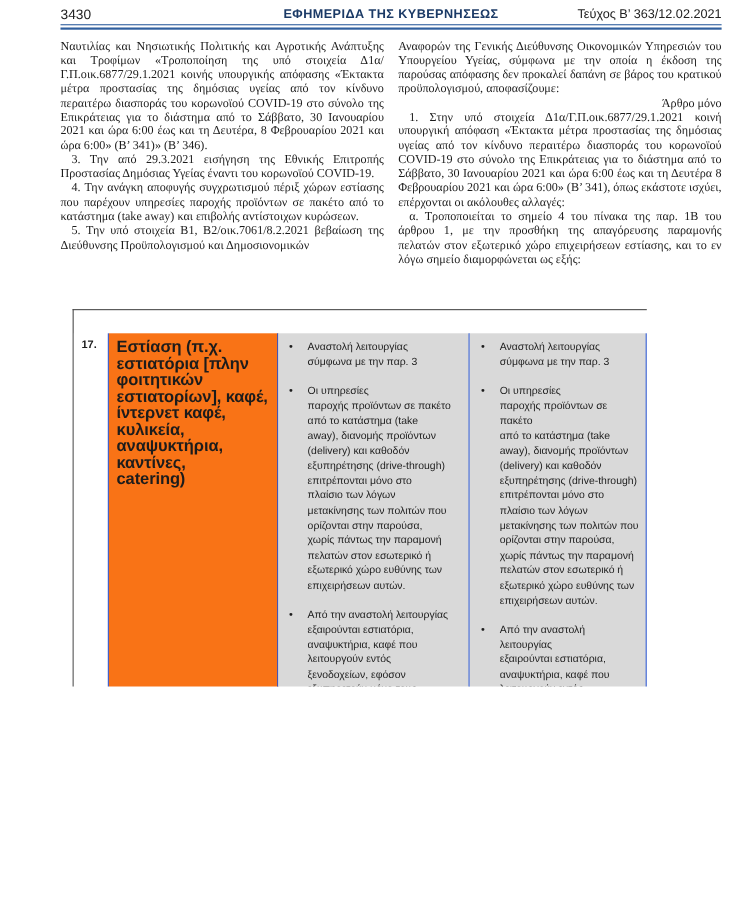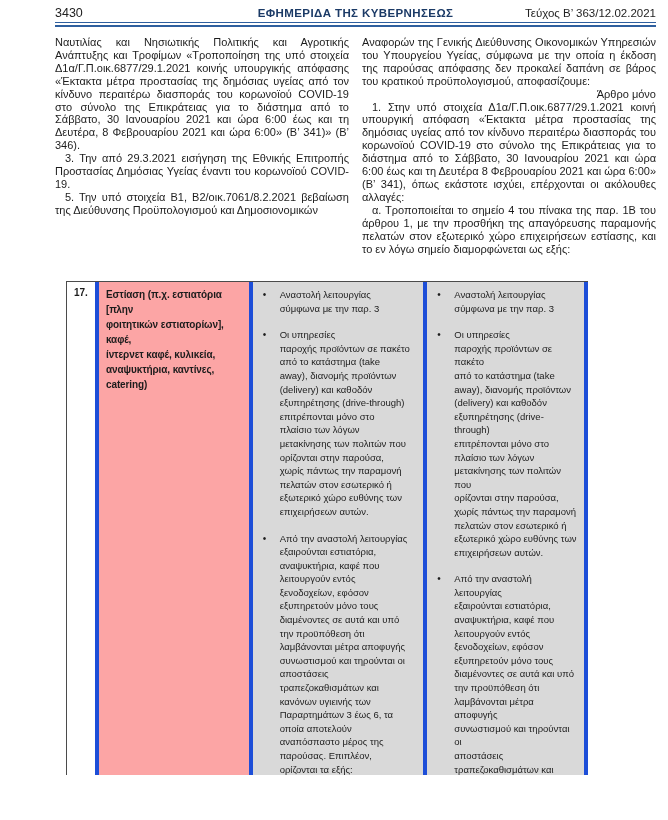--- a/index.html
+++ b/index.html
@@ -1,41 +1,41 @@
 <!DOCTYPE html>
 <html><head>
 <meta charset="utf-8">
 <style>
   html,body { margin:0; padding:0; background:#ffffff; }
   body { width:668px; height:820px; font-family:"Liberation Sans", sans-serif; }
-  .sheet { position:relative; width:668px; height:820px; background:#ffffff; color:#1c1c1c; overflow:hidden;border-radius:31px; }
+  .sheet { position:relative; width:668px; height:624px; background:#ffffff; color:#1c1c1c; overflow:hidden;border-radius:31px; }
 
   
   .hdr { position:absolute; left:55px; top:6px; width:601px; height:15px; }
   .pgnum { position:absolute; left:0; top:0; font-size:12.5px; color:#222222; }
   .hdr-title { position:absolute; left:0; right:0; top:1px; text-align:center; font-weight:bold;
                font-size:11.5px; letter-spacing:0.4px; color:#1b3a66; }
   .issue { position:absolute; right:0; top:1px; font-size:11.5px; color:#222222; }
   .rule { position:absolute; left:55px; top:22px; width:601px; height:2px;
           border-top:1px solid #2f5f9e; border-bottom:2px solid #2f5f9e; }
 
   
   .cols { position:absolute; left:55px; top:36px; width:601px; display:flex; gap:13px; }
-  .col { width:294px; font-size:11px; line-height:12.9px; text-align:justify; }
+  .col { width:294px; font-size:11px; line-height:12.9px; text-align:justify;font-family:Liberation Serif, serif; }
   .col p { margin:0; }
   .ind { text-indent:10px; }
   .article-head { text-align:right; margin:6px 0 7px 0; text-indent:0; }
 
   
   .tbl { position:absolute; left:66px; top:281px; width:522px; height:494px; display:flex;
          box-sizing:border-box; border-top:1px solid #4b4b4b; border-left:1px solid #4b4b4b;
          overflow:hidden; }
-  .c { box-sizing:border-box; border-right:4px solid #1d4ed8; }
+  .c { box-sizing:border-box; border-right:1px solid #1d4ed8;margin-top:21px; }
   .c1 { width:32px;  background:#ffffff; font-weight:bold; font-size:10px; padding:5px 0 0 7px; }
-  .c2 { width:154px; background:#fca5a5; font-weight:bold; font-size:10px; line-height:15px;
+  .c2 { width:154px; background:#f97316; font-weight:bold; font-size:15px; line-height:15px;
         padding:5px 4px 0 7px; white-space:pre-line; letter-spacing:-0.1px; }
   .c3 { width:175px; background:#d9d9d9; }
   .c4 { width:161px; background:#d9d9d9; }
   .c3, .c4 { padding:6px 5px 0 8px; font-size:9.5px; line-height:13.6px; }
   .bi { display:flex; margin-bottom:13px; }
   .bm { flex:0 0 17px; width:17px; padding-left:2px; font-size:10px; }
   .bt { flex:1; white-space:pre-line; }
 </style>
 </head>
 <body>
@@ -46,20 +46,21 @@
     <span class="pgnum">3430</span>
     <span class="hdr-title">ΕΦΗΜΕΡΙΔΑ ΤΗΣ ΚΥΒΕΡΝΗΣΕΩΣ</span>
     <span class="issue">Τεύχος Β’ 363/12.02.2021</span>
   </div>
   <div class="rule"></div>
 
   <div class="cols">
     <div class="col">
       <p>Ναυτιλίας και Νησιωτικής Πολιτικής και Αγροτικής Ανάπτυξης και Τροφίμων «Τροποποίηση της υπό στοιχεία Δ1α/Γ.Π.οικ.6877/29.1.2021 κοινής υπουργικής απόφασης «Έκτακτα μέτρα προστασίας της δημόσιας υγείας από τον κίνδυνο περαιτέρω διασποράς του κορωνοϊού COVID-19 στο σύνολο της Επικράτειας για το διάστημα από το Σάββατο, 30 Ιανουαρίου 2021 και ώρα 6:00 έως και τη Δευτέρα, 8 Φεβρουαρίου 2021 και ώρα 6:00» (Β’ 341)» (Β’ 346).</p>
       <p class="ind">3. Την από 29.3.2021 εισήγηση της Εθνικής Επιτροπής Προστασίας Δημόσιας Υγείας έναντι του κορωνοϊού COVID-19.</p>
+      <p class="ind">4. Την ανάγκη αποφυγής συγχρωτισμού πέριξ χώρων εστίασης που παρέχουν υπηρεσίες παροχής προϊόντων σε πακέτο από το κατάστημα (take away) και επιβολής αντίστοιχων κυρώσεων.</p>
       <p class="ind">5. Την υπό στοιχεία Β1, Β2/οικ.7061/8.2.2021 βεβαίωση της Διεύθυνσης Προϋπολογισμού και Δημοσιονομικών</p>
     </div>
     <div class="col">
       <p>Αναφορών της Γενικής Διεύθυνσης Οικονομικών Υπηρεσιών του Υπουργείου Υγείας, σύμφωνα με την οποία η έκδοση της παρούσας απόφασης δεν προκαλεί δαπάνη σε βάρος του κρατικού προϋπολογισμού, αποφασίζουμε:</p>
       <p class="article-head">Άρθρο μόνο</p>
       <p class="ind">1. Στην υπό στοιχεία Δ1α/Γ.Π.οικ.6877/29.1.2021 κοινή υπουργική απόφαση «Έκτακτα μέτρα προστασίας της δημόσιας υγείας από τον κίνδυνο περαιτέρω διασποράς του κορωνοϊού COVID-19 στο σύνολο της Επικράτειας για το διάστημα από το Σάββατο, 30 Ιανουαρίου 2021 και ώρα 6:00 έως και τη Δευτέρα 8 Φεβρουαρίου 2021 και ώρα 6:00» (Β’ 341), όπως εκάστοτε ισχύει, επέρχονται οι ακόλουθες αλλαγές:</p>
       <p class="ind">α. Τροποποιείται το σημείο 4 του πίνακα της παρ. 1Β του άρθρου 1, με την προσθήκη της απαγόρευσης παραμονής πελατών στον εξωτερικό χώρο επιχειρήσεων εστίασης, και το εν λόγω σημείο διαμορφώνεται ως εξής:</p>
     </div>
   </div>
 

